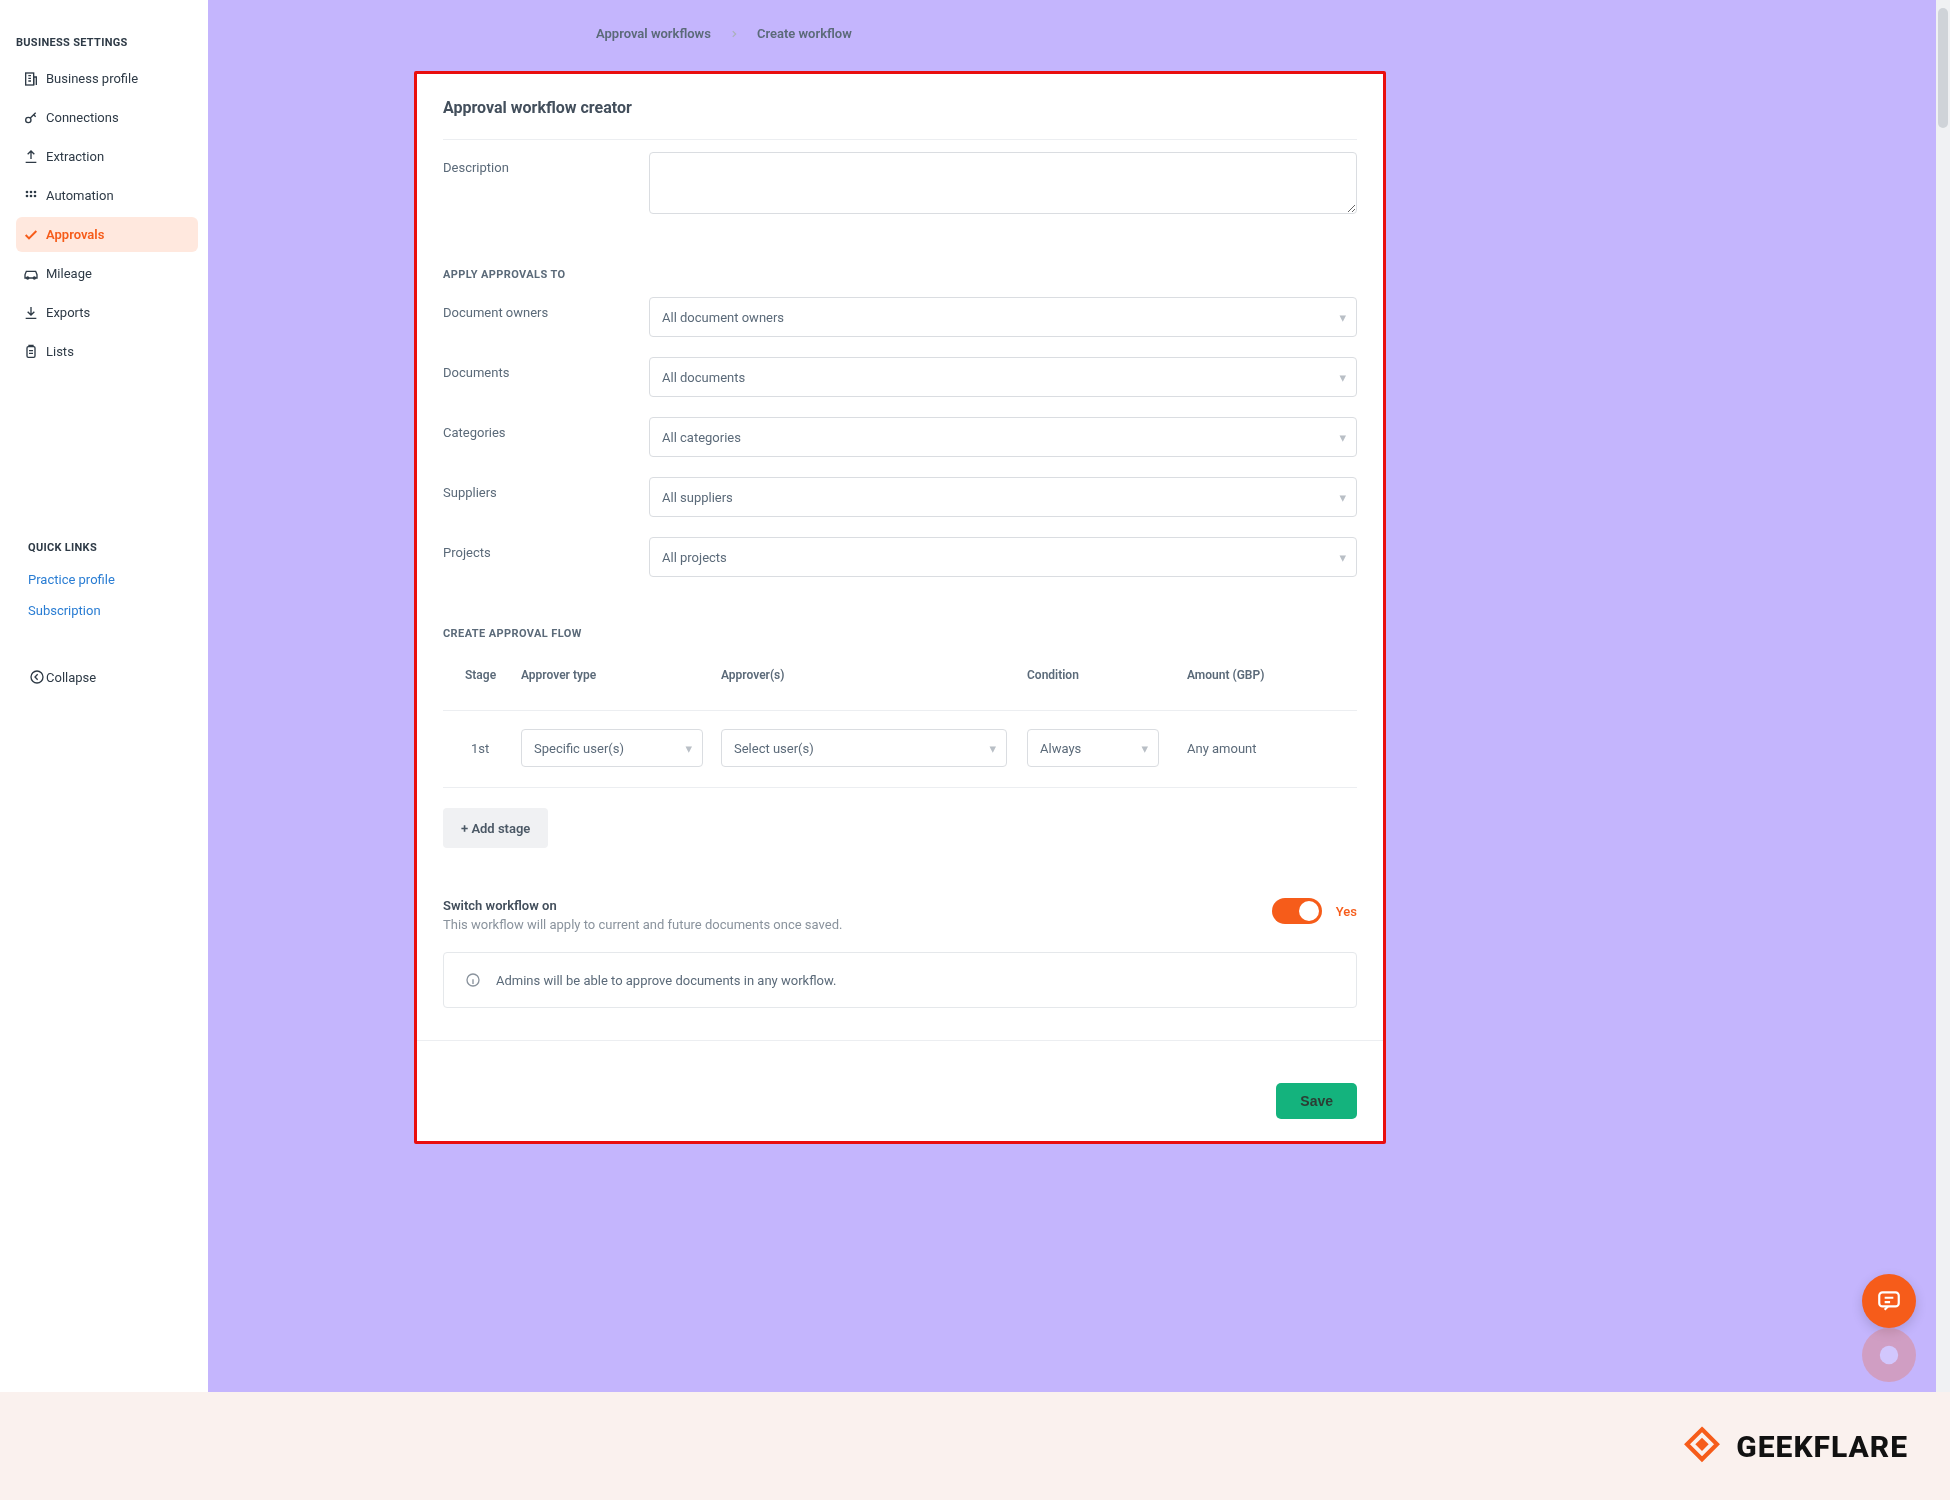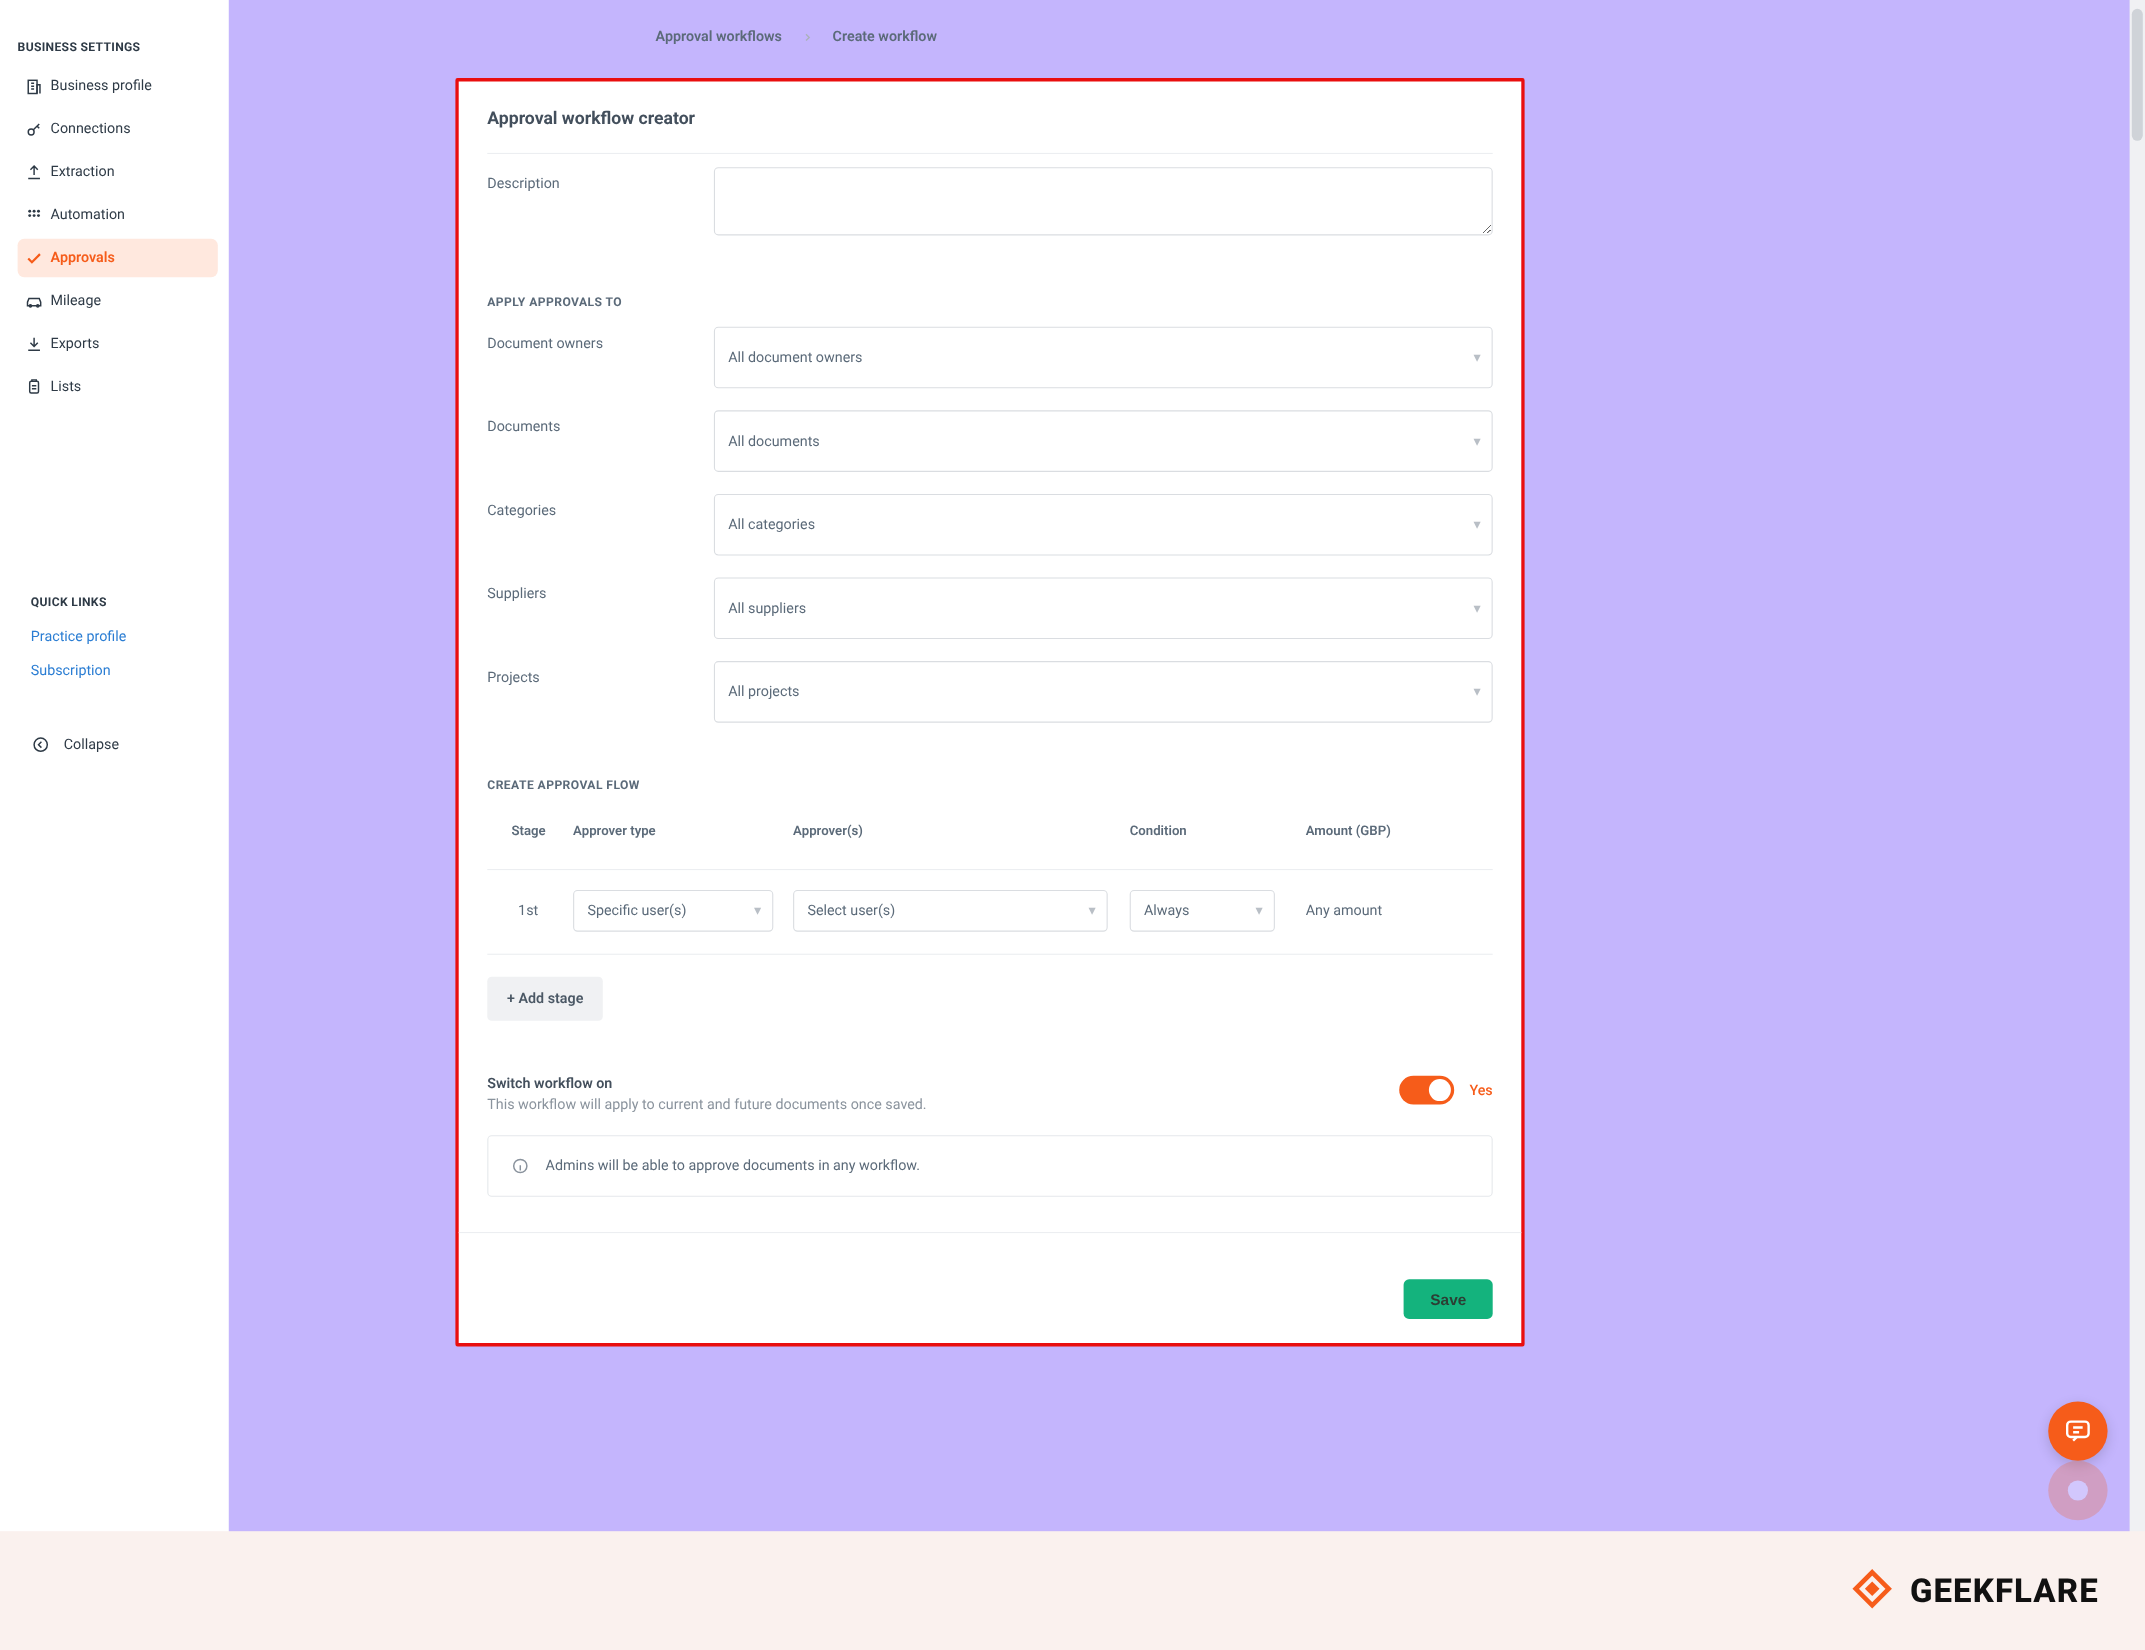--- a/index.html
+++ b/index.html
@@ -70,21 +70,20 @@
   }
   .quick-link {
     padding: 8px 16px 8px 28px;
     color: #2a7dd3;
     cursor: pointer;
     font-size: 13px;
   }
   .collapse-item {
     display: flex;
     align-items: center;
-    gap: 12px;
     padding: 12px 16px 18px 28px;
     color: #2e3a46;
     cursor: pointer;
     font-size: 13px;
     margin-top: 30px;
   }
   .collapse-item .icon {
     width: 18px; height: 18px; display:flex; align-items:center; justify-content:center;
   }
 
@@ -181,21 +180,21 @@
   .section-heading {
     font-size: 11px;
     font-weight: 700;
     letter-spacing: 0.4px;
     color: #5b6a79;
     padding: 42px 0 4px 0;
   }
   .select {
     position: relative;
     width: 100%;
-    height: 56px;
+    height: 40px;
     border: 1px solid #dadde1;
     border-radius: 4px;
     background: #fff;
     display: flex;
     align-items: center;
     padding: 0 36px 0 12px;
     font-size: 13px;
     color: #5b6a79;
     cursor: pointer;
   }

